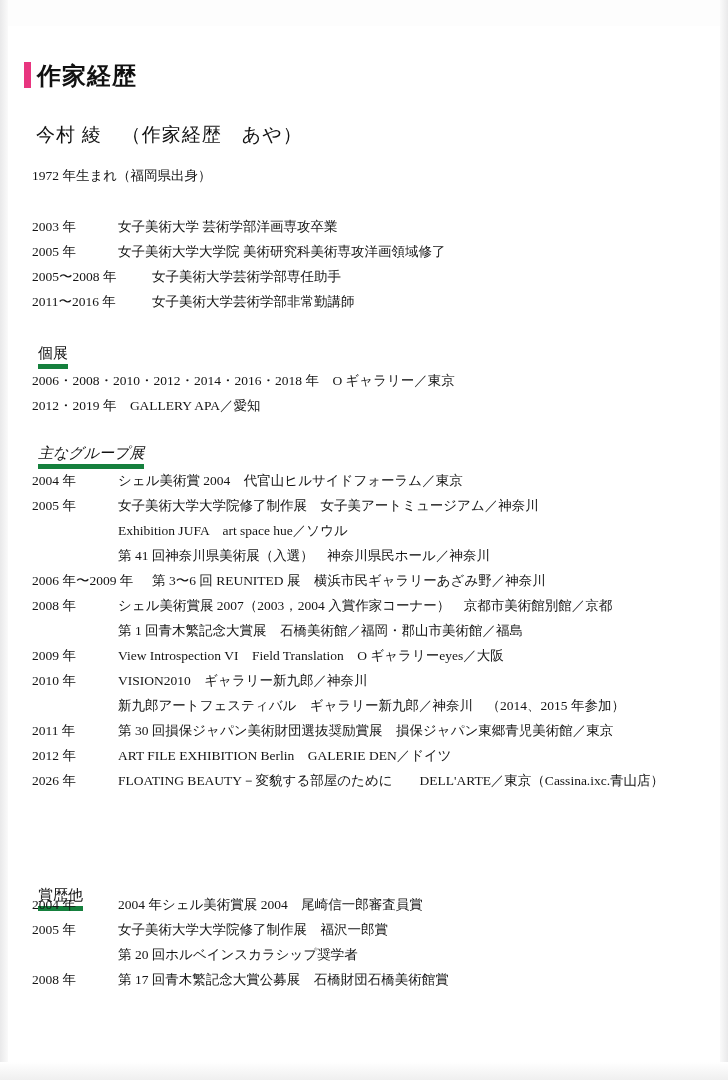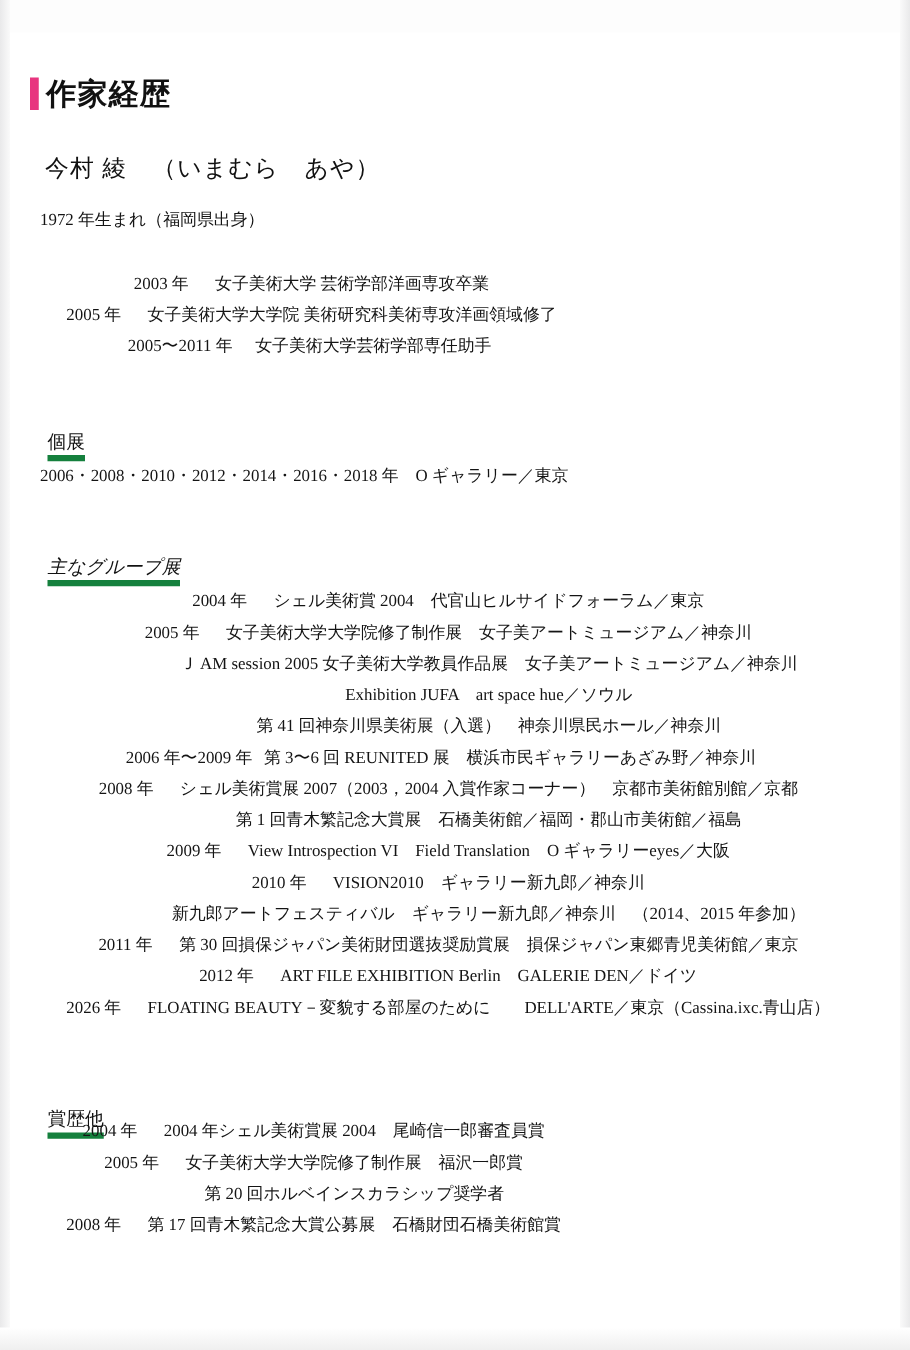--- a/index.html
+++ b/index.html
@@ -95,21 +95,20 @@
     left: 38px;
     font-size: 15px;
     color: #111;
     border-bottom: 5px solid #15803d;
     padding-bottom: 1px;
     display: inline-block;
   }
   .row {
     display: block;
     white-space: nowrap;
-    text-align: center;
   }
   .yr {
     display: inline-block;
     width: 86px;
   }
   .yr-wide {
     display: inline-block;
     width: 120px;
   }
   .indent {
@@ -137,39 +136,40 @@
 
   <div class="top-strip"></div>
   <div class="edge-left"></div>
   <div class="edge-right"></div>
 
   <div class="title-row">
     <div class="title-bar"></div>
     <div class="title-text">作家経歴</div>
   </div>
 
-  <div class="name-row">今村 綾　（いまむら　あや）</div>
+  <div class="name-row">今村 綾　（作家経歴　あや）</div>
   <div class="birth-row">1972 年生まれ（福岡県出身）</div>
 
   <div class="block edu">
     <span class="row"><span class="yr">2003 年</span><span>女子美術大学 芸術学部洋画専攻卒業</span></span>
     <span class="row"><span class="yr">2005 年</span><span>女子美術大学大学院 美術研究科美術専攻洋画領域修了</span></span>
-    <span class="row"><span class="yr-wide">2005〜2011 年</span><span>女子美術大学芸術学部専任助手</span></span>
+    <span class="row"><span class="yr-wide">2005〜2008 年</span><span>女子美術大学芸術学部専任助手</span></span>
+    <span class="row"><span class="yr-wide">2011〜2016 年</span><span>女子美術大学芸術学部非常勤講師</span></span>
   </div>
 
   <div class="sec-head solo-head">個展</div>
   <div class="block solo">
     <span class="row">2006・2008・2010・2012・2014・2016・2018 年　O ギャラリー／東京</span>
+    <span class="row">2012・2019 年　GALLERY APA／愛知</span>
   </div>
 
   <div class="sec-head group-head">主なグループ展</div>
   <div class="block group">
     <span class="row"><span class="yr">2004 年</span><span>シェル美術賞 2004　代官山ヒルサイドフォーラム／東京</span></span>
     <span class="row"><span class="yr">2005 年</span><span>女子美術大学大学院修了制作展　女子美アートミュージアム／神奈川</span></span>
-    <span class="row"><span class="indent"></span><span>Ｊ AM session 2005 女子美術大学教員作品展　女子美アートミュージアム／神奈川</span></span>
     <span class="row"><span class="indent"></span><span>Exhibition JUFA　art space hue／ソウル</span></span>
     <span class="row"><span class="indent"></span><span>第 41 回神奈川県美術展（入選）　神奈川県民ホール／神奈川</span></span>
     <span class="row"><span class="yr-wide">2006 年〜2009 年</span><span>第 3〜6 回 REUNITED 展　横浜市民ギャラリーあざみ野／神奈川</span></span>
     <span class="row"><span class="yr">2008 年</span><span>シェル美術賞展 2007（2003，2004 入賞作家コーナー）　京都市美術館別館／京都</span></span>
     <span class="row"><span class="indent"></span><span>第 1 回青木繁記念大賞展　石橋美術館／福岡・郡山市美術館／福島</span></span>
     <span class="row"><span class="yr">2009 年</span><span>View Introspection VI　Field Translation　O ギャラリーeyes／大阪</span></span>
     <span class="row"><span class="yr">2010 年</span><span>VISION2010　ギャラリー新九郎／神奈川</span></span>
     <span class="row"><span class="indent"></span><span>新九郎アートフェスティバル　ギャラリー新九郎／神奈川　（2014、2015 年参加）</span></span>
     <span class="row"><span class="yr">2011 年</span><span>第 30 回損保ジャパン美術財団選抜奨励賞展　損保ジャパン東郷青児美術館／東京</span></span>
     <span class="row"><span class="yr">2012 年</span><span>ART FILE EXHIBITION Berlin　GALERIE DEN／ドイツ</span></span>

